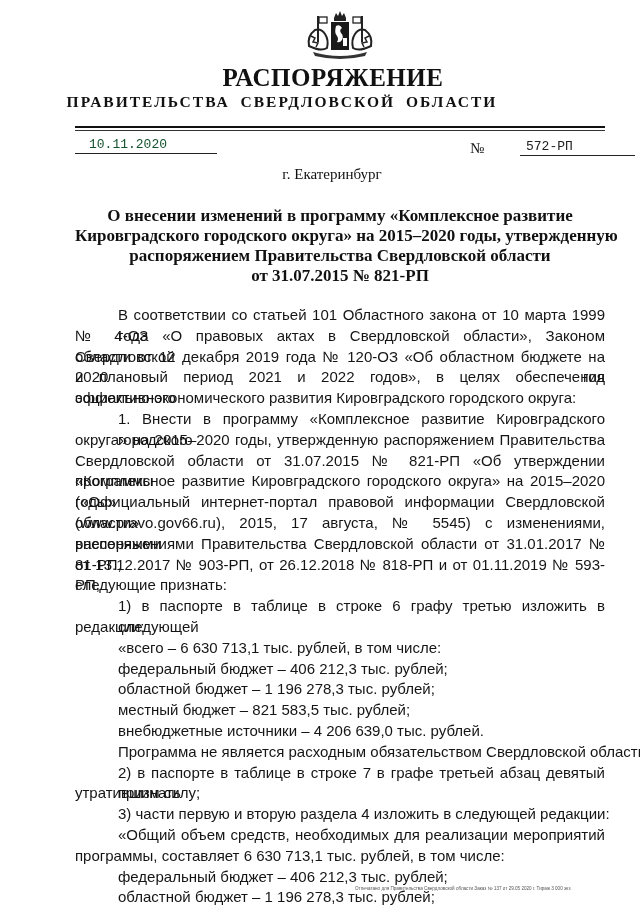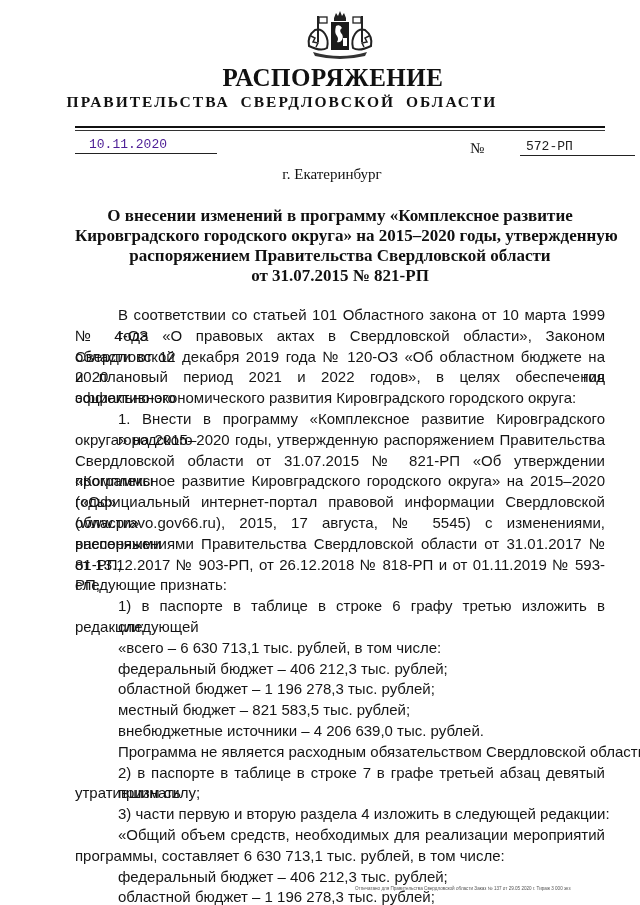--- a/index.html
+++ b/index.html
@@ -17,21 +17,21 @@
       position: absolute; left: 0; width: 564px; top: 93px; text-align: center;
       font-family: "Liberation Serif", "DejaVu Serif", serif; font-weight: bold;
       font-size: 15.5px; letter-spacing: 2px; word-spacing: 5px; color: #111;
     }
     .rule-thick { position: absolute; left: 75px; width: 530px; top: 126px; height: 2px; background: #111; }
     .rule-thin  { position: absolute; left: 75px; width: 530px; top: 130px; height: 1px; background: #333; }
 
     .date-field {
       position: absolute; left: 75px; top: 137px; width: 142px; height: 17px;
       border-bottom: 1px solid #222; font-family: "Liberation Mono", "DejaVu Sans Mono", monospace;
-      font-size: 13px; color: #4c1d95; padding-left: 14px; box-sizing: border-box; line-height: 16px;
+      font-size: 13px; color: #14532d; padding-left: 14px; box-sizing: border-box; line-height: 16px;
     }
     .num-label {
       position: absolute; left: 470px; top: 140px; font-family: "Liberation Serif", serif;
       font-size: 15px; color: #111;
     }
     .num-field {
       position: absolute; left: 490px; top: 139px; width: 115px; height: 17px;
       border-bottom: 1px solid #222; font-family: "Liberation Mono", "DejaVu Sans Mono", monospace;
       font-size: 13px; color: #222; padding-left: 6px; box-sizing: border-box; line-height: 16px; margin-left: 30px;
     }

